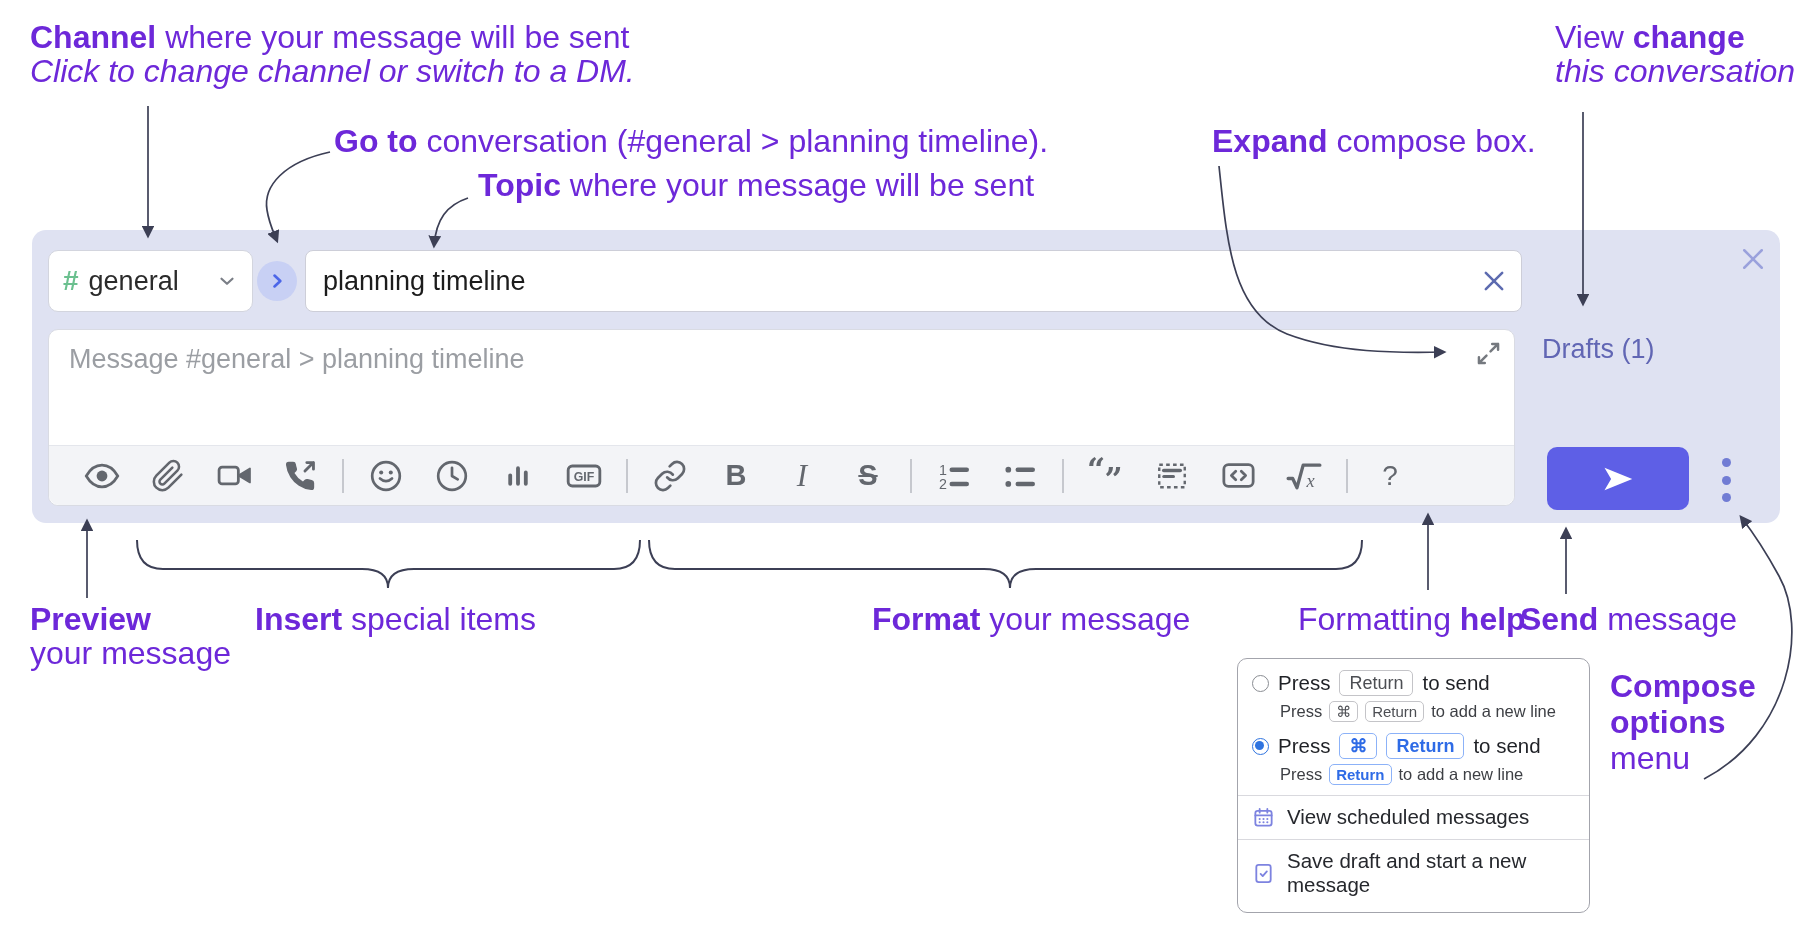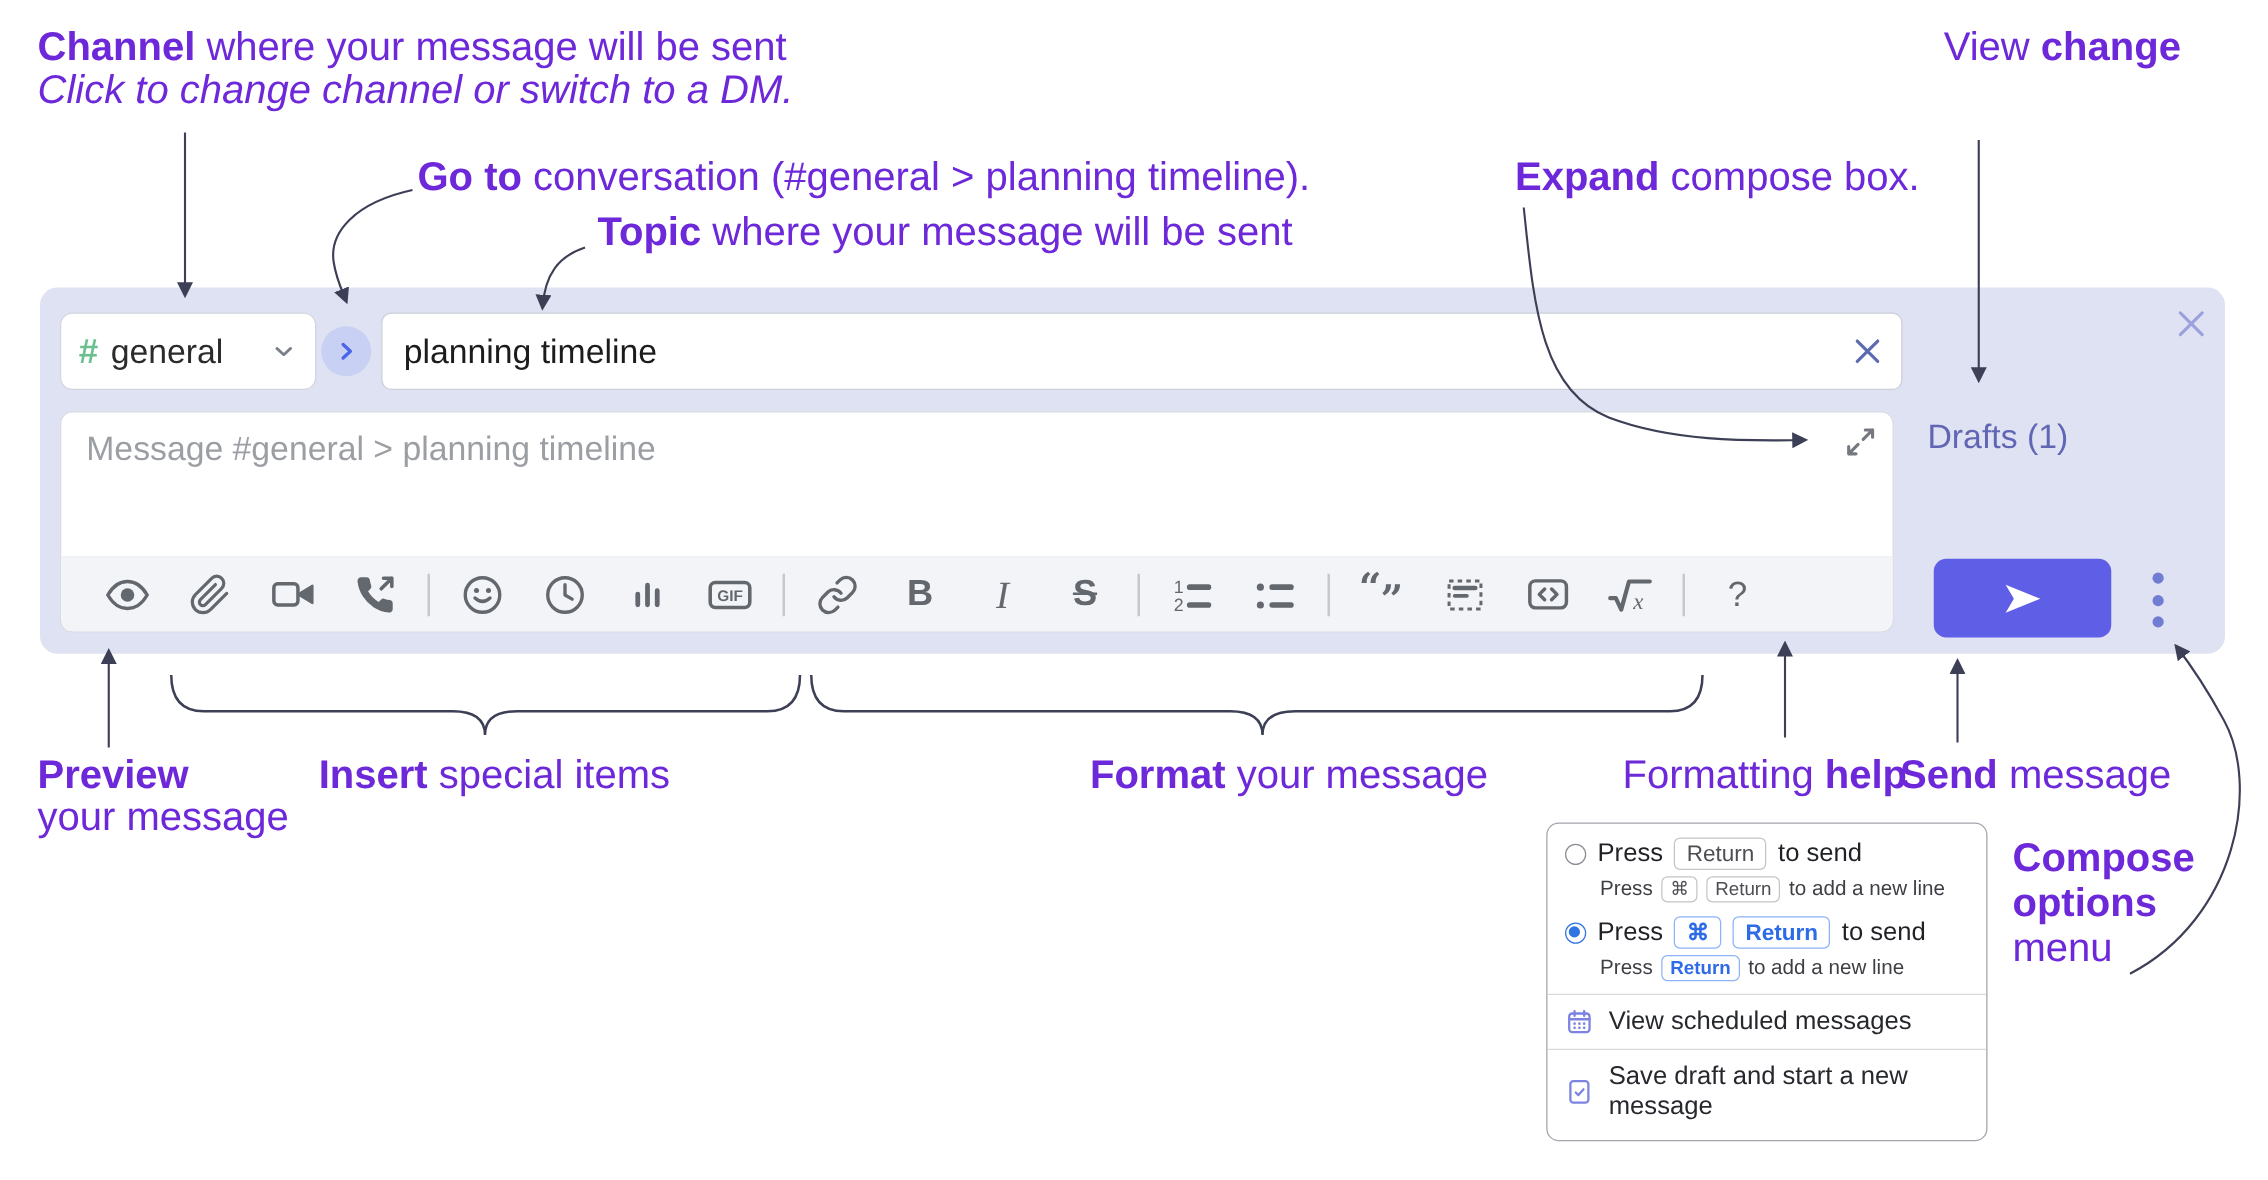--- a/index.html
+++ b/index.html
@@ -102,20 +102,21 @@
     <span class="b">Go to</span><span> conversation (#general &gt; planning timeline).</span>
   </div>
   <div class="ann" style="left:478px;top:168px;">
     <span class="b">Topic</span><span> where your message will be sent</span>
   </div>
   <div class="ann" style="left:1212px;top:124px;">
     <span class="b">Expand</span><span> compose box.</span>
   </div>
   <div class="ann" style="left:1555px;top:20px;">
     <div><span>View </span><span class="b">change</span></div>
+    <div class="it">this conversation</div>
   </div>
 
   <div class="compose">
 
     <div class="chan-pill">
       <span class="chan-hash">#</span>
       <span class="chan-name">general</span>
       <svg width="22" height="22" viewBox="0 0 24 24">
         <path d="M6,9.5 L12,15 L18,9.5" fill="none" stroke="#7a7e86" stroke-width="2.4" stroke-linecap="round" stroke-linejoin="round"></path>
       </svg>

